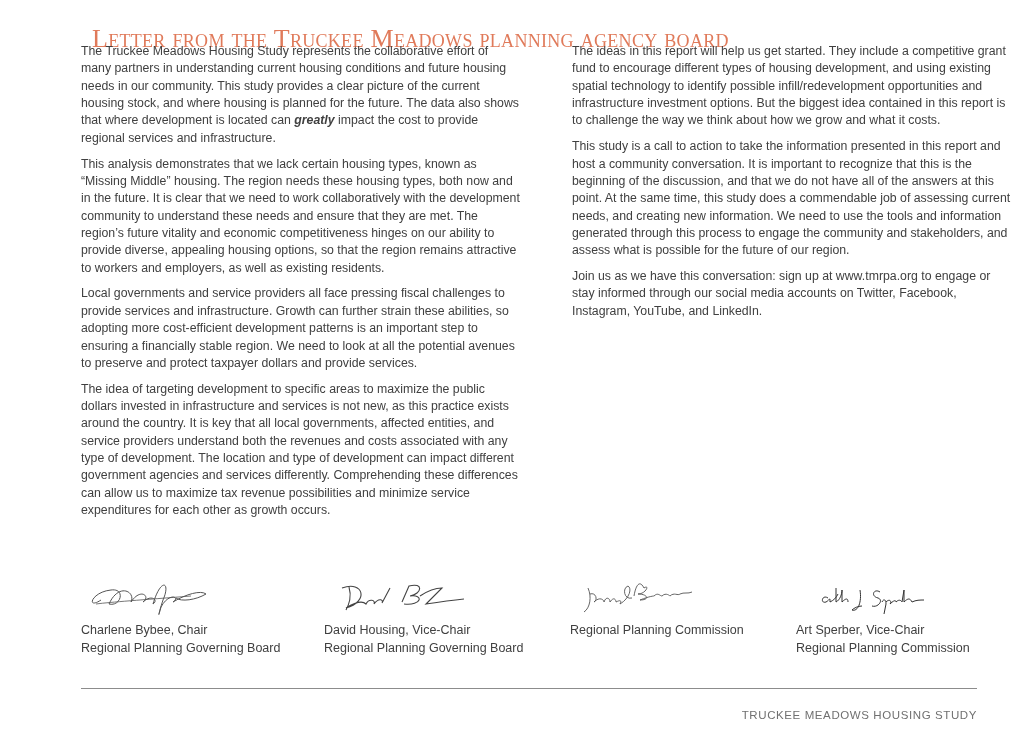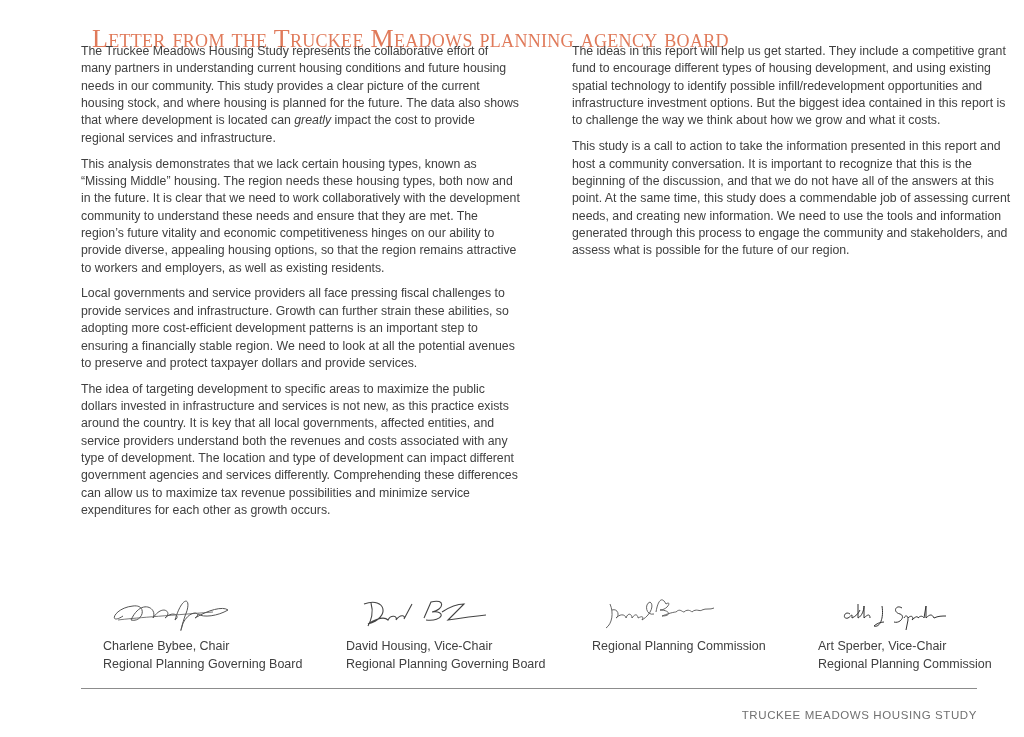--- a/index.html
+++ b/index.html
@@ -7,22 +7,22 @@
            font-family: "Liberation Sans", sans-serif; color: #404040; }
     .title { position: absolute; left: 80px; top: 12px; margin: 12px;
              font-family: "Liberation Serif", serif; font-weight: normal;
              font-variant: small-caps; color: #e07a5a; font-size: 26px;
              letter-spacing: 0.3px; line-height: 30px; white-space: nowrap; }
     .col { position: absolute; top: 43px; width: 440px; font-size: 12.3px;
            line-height: 17.35px; }
     .col.left { left: 81px; }
     .col.right { left: 572px; }
     .col p { margin: 0 0 8.5px 0; }
-    .col p em { font-style: italic; }
-    .sig { position: absolute; top: 588px; width: 220px; margin-left: 22px; }
+    .col p em { font-style: italic; font-weight: bold; }
+    .sig { position: absolute; top: 572px; width: 220px; }
     .sig svg { display: block; width: 140px; height: 50px; }
     .sig .name, .sig .org { font-size: 12.5px; line-height: 17.5px; color: #404040; white-space: nowrap; }
     .sig .name { margin-top: 0; }
     .s1 { left: 81px; }
     .s2 { left: 324px; }
     .s3 { left: 570px; }
     .s4 { left: 796px; }
     .rule { position: absolute; left: 81px; top: 688px; width: 896px; height: 1px; background: #8c8c8c; }
     .footer { position: absolute; right: 47px; top: 694px; font-size: 11.5px; letter-spacing: 0.6px;
               color: #707070; white-space: nowrap; font-family: "Liberation Sans", sans-serif; margin-top: 15px; }
@@ -35,20 +35,21 @@
 <div class="col left">
   <p><span>The Truckee Meadows Housing Study represents the collaborative effort of many partners in understanding current housing conditions and future housing needs in our community. This study provides a clear picture of the current housing stock, and where housing is planned for the future. The data also shows that where development is located can </span><em>greatly</em><span> impact the cost to provide regional services and infrastructure.</span></p>
   <p>This analysis demonstrates that we lack certain housing types, known as “Missing Middle” housing. The region needs these housing types, both now and in the future. It is clear that we need to work collaboratively with the development community to understand these needs and ensure that they are met. The region’s future vitality and economic competitiveness hinges on our ability to provide diverse, appealing housing options, so that the region remains attractive to workers and employers, as well as existing residents.</p>
   <p>Local governments and service providers all face pressing fiscal challenges to provide services and infrastructure. Growth can further strain these abilities, so adopting more cost-efficient development patterns is an important step to ensuring a financially stable region. We need to look at all the potential avenues to preserve and protect taxpayer dollars and provide services.</p>
   <p>The idea of targeting development to specific areas to maximize the public dollars invested in infrastructure and services is not new, as this practice exists around the country. It is key that all local governments, affected entities, and service providers understand both the revenues and costs associated with any type of development. The location and type of development can impact different government agencies and services differently. Comprehending these differences can allow us to maximize tax revenue possibilities and minimize service expenditures for each other as growth occurs.</p>
 </div>
 
 <div class="col right">
   <p>The ideas in this report will help us get started. They include a competitive grant fund to encourage different types of housing development, and using existing spatial technology to identify possible infill/redevelopment opportunities and infrastructure investment options. But the biggest idea contained in this report is to challenge the way we think about how we grow and what it costs.</p>
   <p>This study is a call to action to take the information presented in this report and host a community conversation. It is important to recognize that this is the beginning of the discussion, and that we do not have all of the answers at this point. At the same time, this study does a commendable job of assessing current needs, and creating new information. We need to use the tools and information generated through this process to engage the community and stakeholders, and assess what is possible for the future of our region.</p>
+  <p>Join us as we have this conversation: sign up at www.tmrpa.org to engage or stay informed through our social media accounts on Twitter, Facebook, Instagram, YouTube, and LinkedIn.</p>
 </div>
 
 <div class="sig s1">
   <svg viewBox="0 0 140 50">
     <path d="M20 28 C5 38, 10 20, 30 18 C45 16, 40 35, 28 32 C38 10, 55 20, 50 30 C60 15, 70 25, 62 30 C70 22, 78 28, 72 32 C80 5, 90 10, 82 28 C78 40, 76 50, 80 35 C88 20, 100 25, 92 30 C105 22, 120 18, 125 22 C115 28, 100 30, 95 26" fill="none" stroke="#555" stroke-width="1"></path>
     <path d="M15 32 C30 30, 60 28, 110 24" fill="none" stroke="#555" stroke-width="0.8"></path>
   </svg>
   <div class="name">Charlene Bybee, Chair</div>
   <div class="org">Regional Planning Governing Board</div>
 </div>

